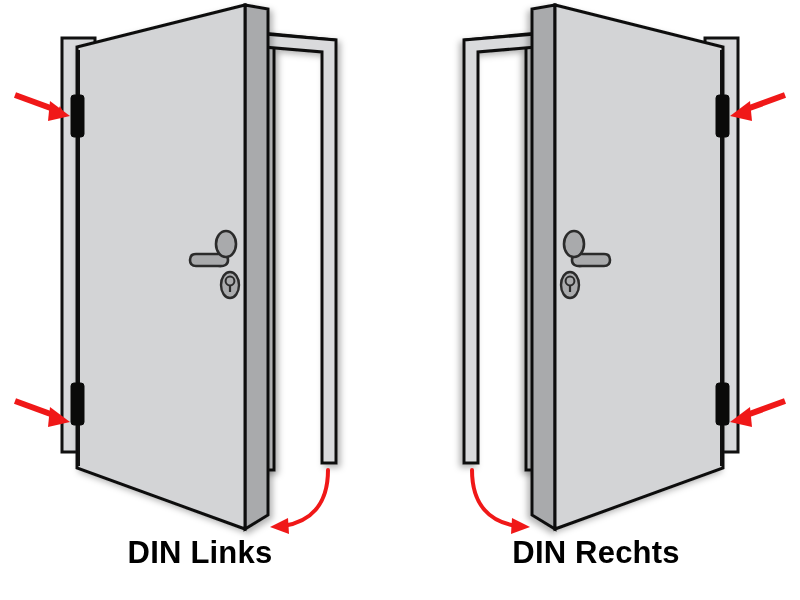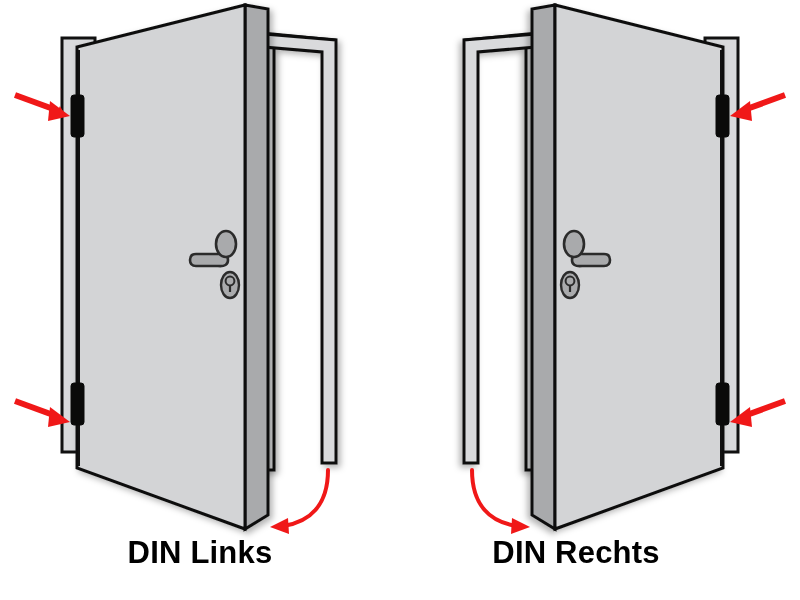--- a/index.html
+++ b/index.html
@@ -36,21 +36,21 @@
     letter-spacing: 0.2px;
     color: #000000;
     white-space: nowrap;
   }
   #caption-left {
     left: 0px;
     top: 535px;
     width: 400px;
   }
   #caption-right {
-    left: 376px;
+    left: 396px;
     top: 535px;
     width: 400px;
   }
 </style>
 </head>
 <body>
 
 <div id="stage">
 
   <svg id="diagram" viewBox="0 0 800 600">

